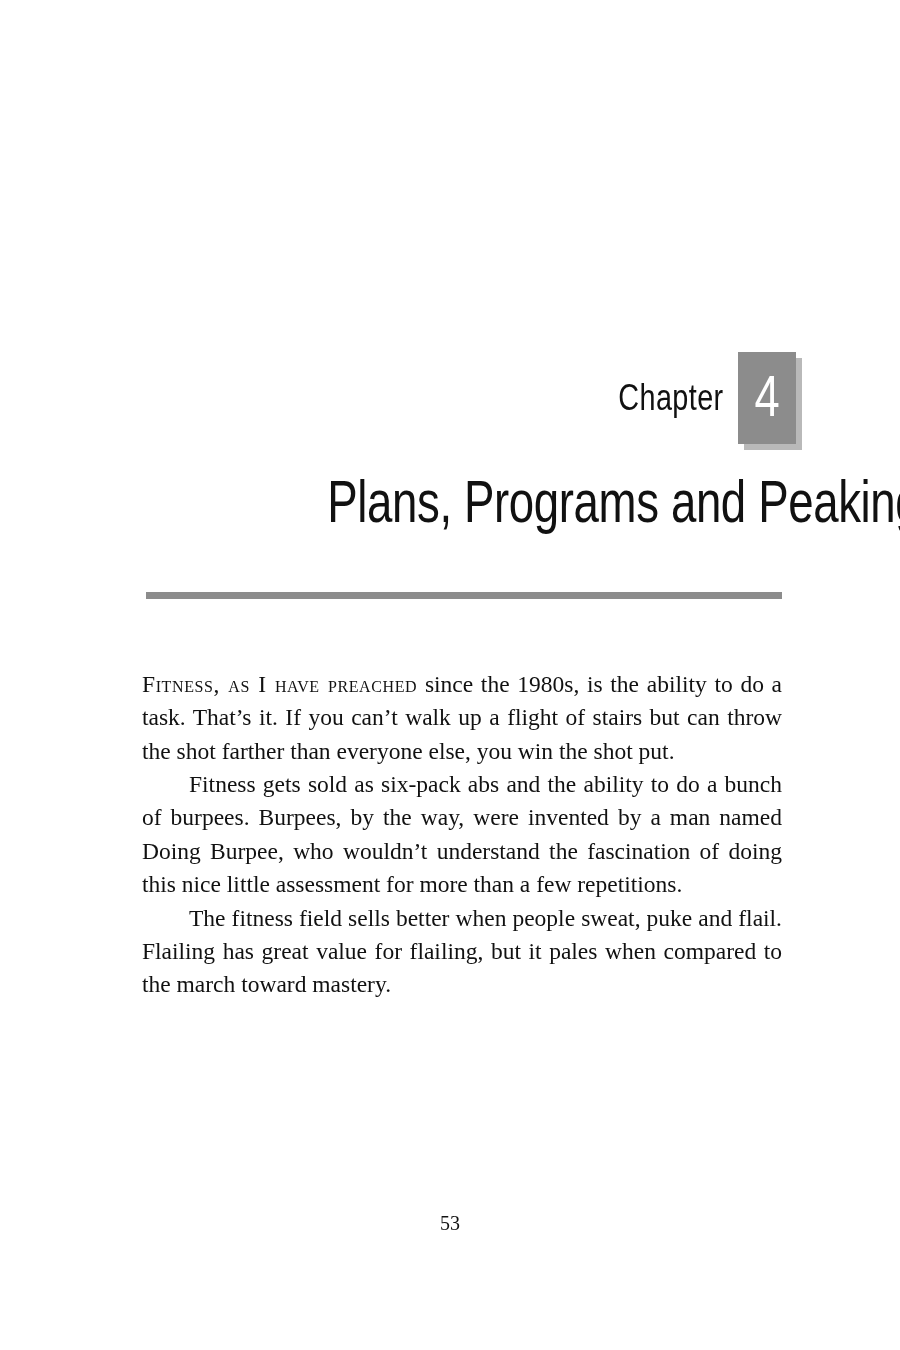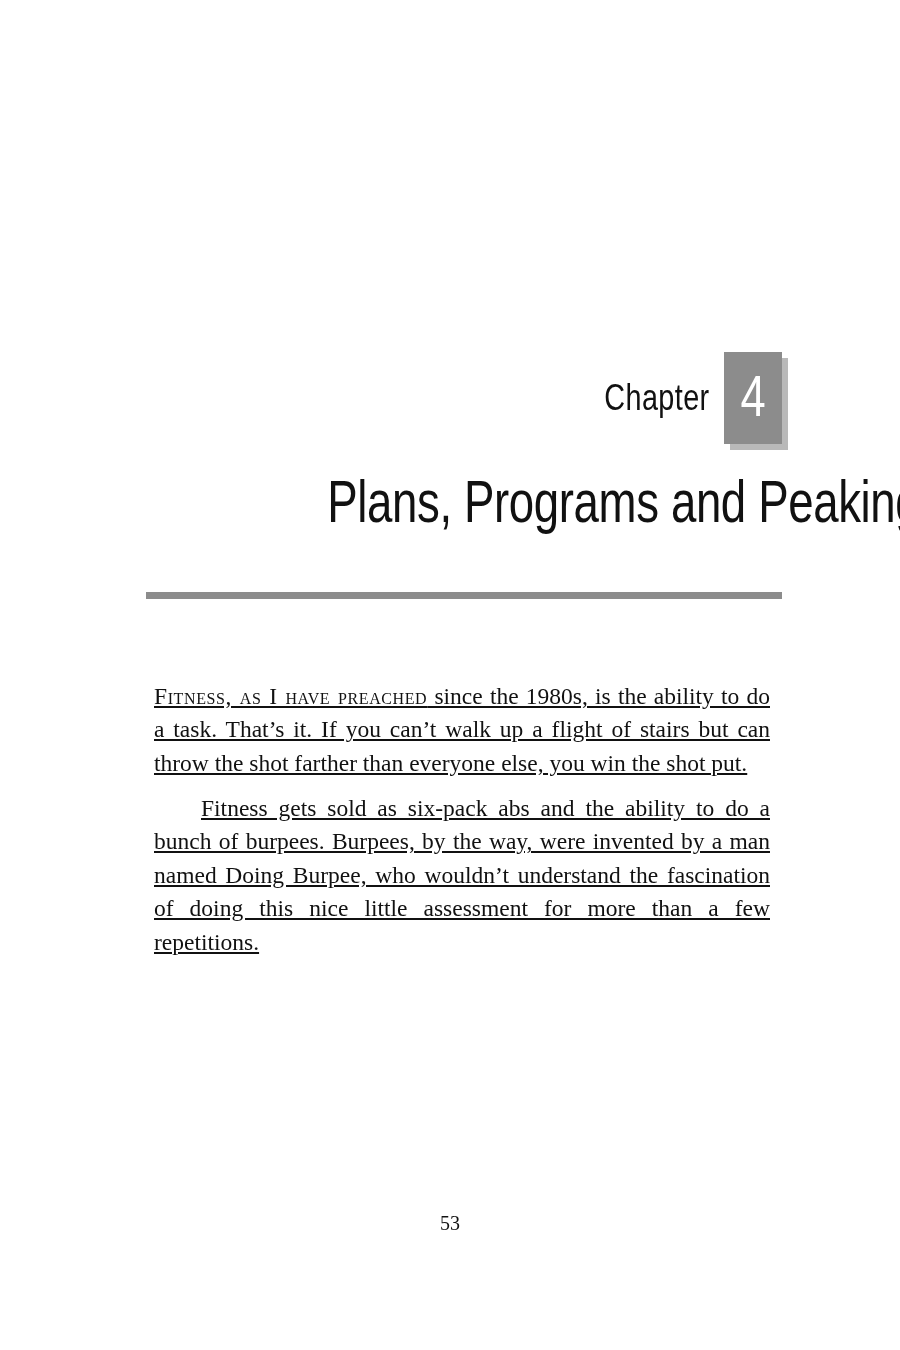--- a/index.html
+++ b/index.html
@@ -20,21 +20,21 @@
     position: absolute;
     inset: 0;
     width: 900px;
     height: 1350px;
   }
 
   
   .chapter-header {
     position: absolute;
     left: 140px;
-    right: 118px;
+    right: 104px;
     top: 352px;
     display: flex;
     align-items: flex-start;
     justify-content: flex-end;
   }
 
   .chapter-word {
     font-family: "Liberation Sans Narrow", "Liberation Sans", sans-serif;
     font-size: 36px;
     letter-spacing: 0.5px;
@@ -118,22 +118,21 @@
     position: absolute;
     left: 142px;
     top: 668px;
     width: 640px;
     font-size: 23.5px;
     line-height: 1.42;
     text-align: justify;
     color: #111111;
   }
   .body-text p {
-    margin: 12px;
-    text-decoration: underline;
+    margin: 0;
   }
   .body-text p + p {
     text-indent: 2.0em;
   }
   .smallcaps {
     font-variant: small-caps;
     letter-spacing: 0.6px;
   }
 
   
@@ -162,17 +161,18 @@
     </div>
   </div>
 
   <div class="chapter-title"><span>Plans, Programs and Peaking</span></div>
 
   <div class="title-rule"></div>
 
   <div class="body-text">
     <p><span class="smallcaps">Fitness, as I have preached</span><span> since the 1980s, is the ability to do a task. That’s it. If you can’t walk up a flight of stairs but can throw the shot farther than everyone else, you win the shot put.</span></p>
     <p>Fitness gets sold as six-pack abs and the ability to do a bunch of burpees. Burpees, by the way, were invented by a man named Doing Burpee, who wouldn’t understand the fascination of doing this nice little assessment for more than a few repetitions.</p>
+    <p>The fitness field sells better when people sweat, puke and flail. Flailing has great value for flailing, but it pales when compared to the march toward mastery.</p>
   </div>
 
   <div class="folio">53</div>
 
 </div>
 
 </body></html>

